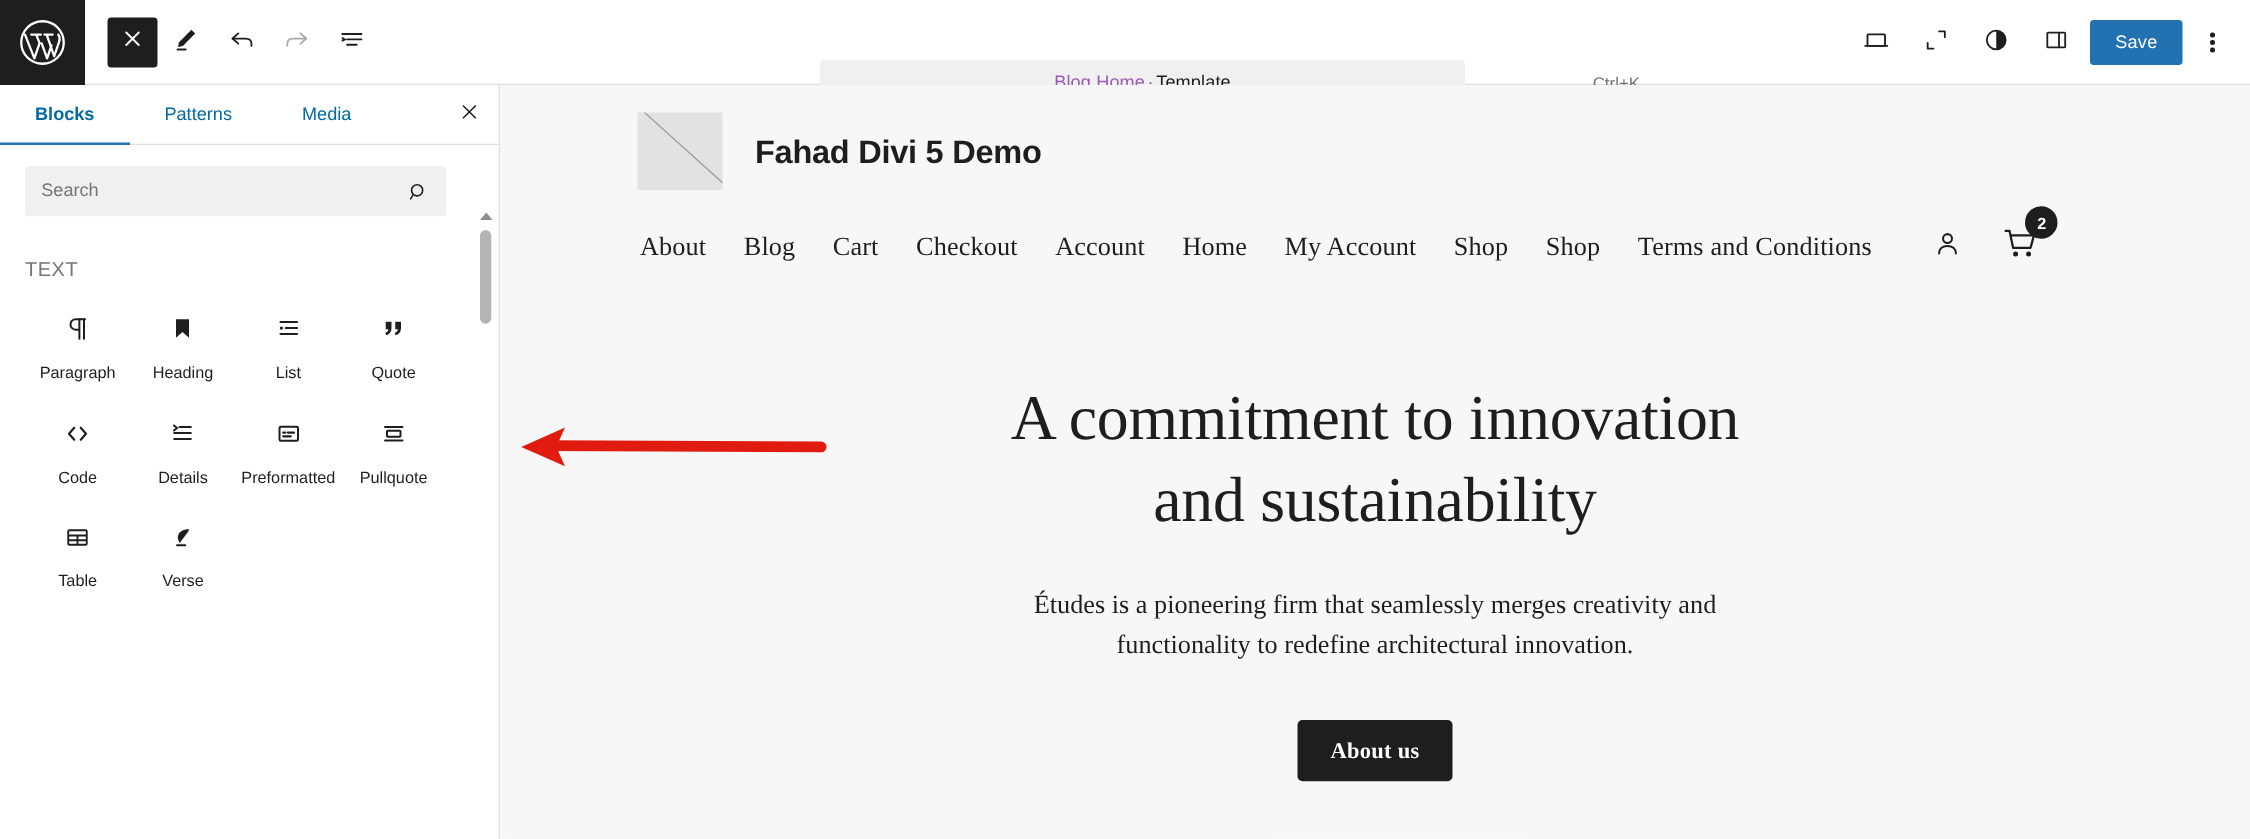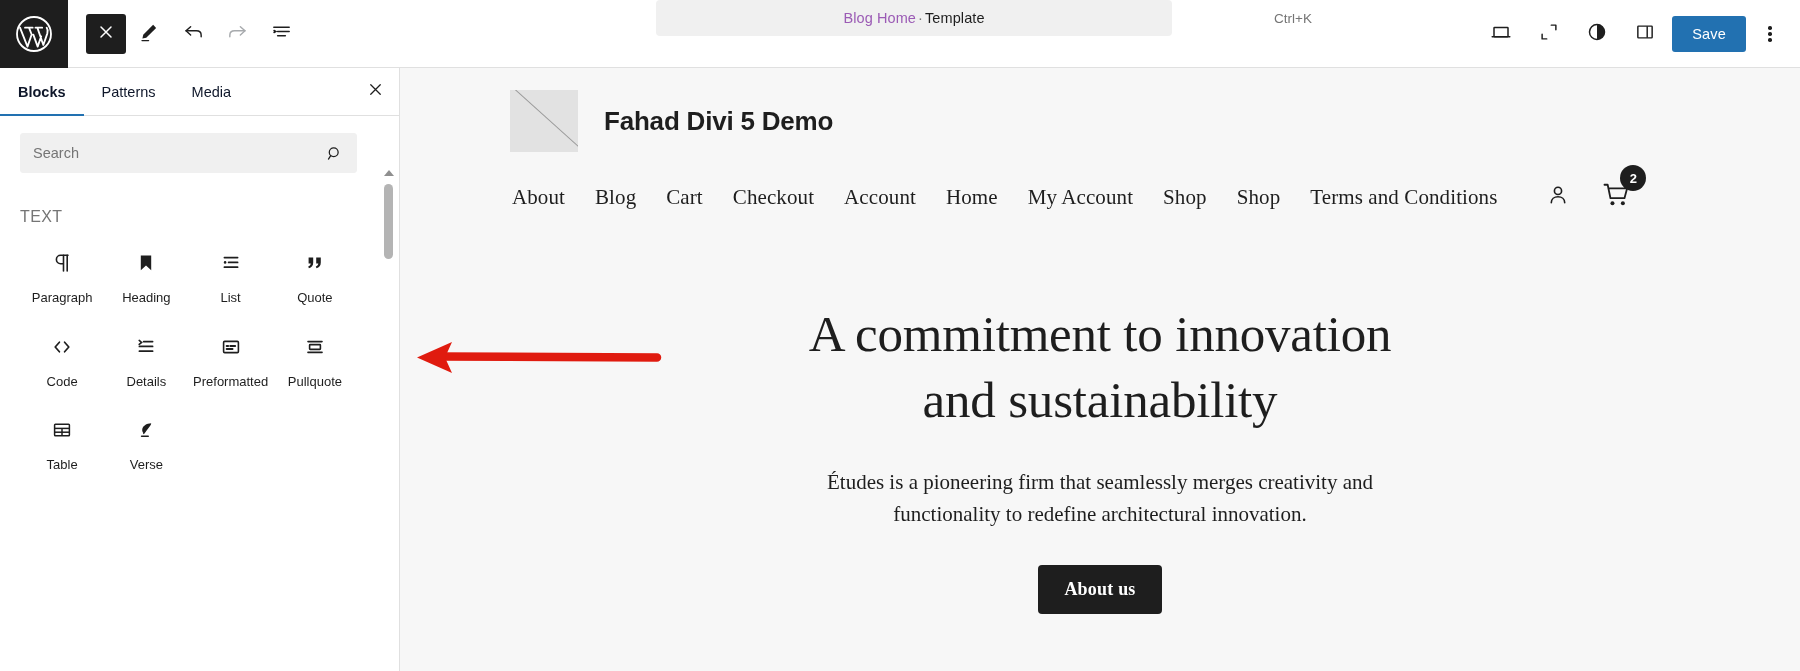--- a/index.html
+++ b/index.html
@@ -63,21 +63,21 @@
   }
   .tb-btn.muted { color: #a7aaad; }
 
   
   .cmd-wrap {
     position: absolute;
     left: 0; right: 0;
     top: 0;
     height: 84px;
     display: flex;
-    align-items: flex-start;
+    align-items: flex-end;
     justify-content: center;
     pointer-events: none;
     margin-left: 28px;
   }
   .cmd-pill {
     pointer-events: auto;
     width: 516px;
     height: 36px;
     background: #f0f0f0;
     border-radius: 4px;
@@ -154,23 +154,23 @@
   .ins-tabs {
     height: 48px;
     display: flex;
     align-items: stretch;
     border-bottom: 1px solid #e0e0e0;
     position: relative;
   }
   .ins-tab {
     display: flex;
     align-items: center;
-    padding: 0 18px;
+    padding: 0 28px;
     font-size: 14.5px;
-    color: #0f172a;
+    color: #0369a1;
     cursor: pointer;
     position: relative;
     font-weight: 400;
   }
   .ins-tab.active { font-weight: 600; }
   .ins-tab.active::after {
     content: "";
     position: absolute;
     left: 0; right: 0; bottom: -1px;
     height: 2.5px;
@@ -390,21 +390,21 @@
   }
   .hero p {
     font-family: "Liberation Serif", serif;
     font-size: 21px;
     color: #1e1e1e;
     line-height: 1.55;
     max-width: 640px;
     margin: 32px auto 0 auto;
   }
   .hero-btn {
-    margin-top: 34px;
+    margin-top: 44px;
     display: inline-block;
     background: #1e1e1e;
     color: #fff;
     font-family: "Liberation Serif", serif;
     font-weight: 700;
     font-size: 18px;
     padding: 14px 26px;
     border-radius: 4px;
     border: none;
     cursor: pointer;

